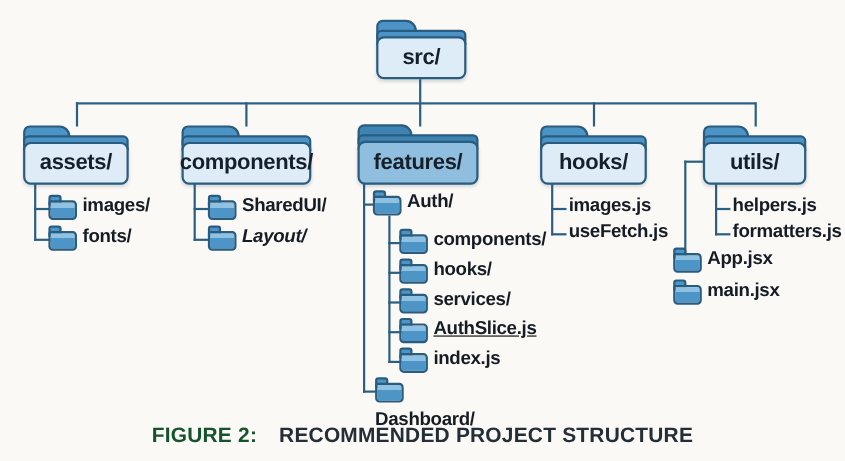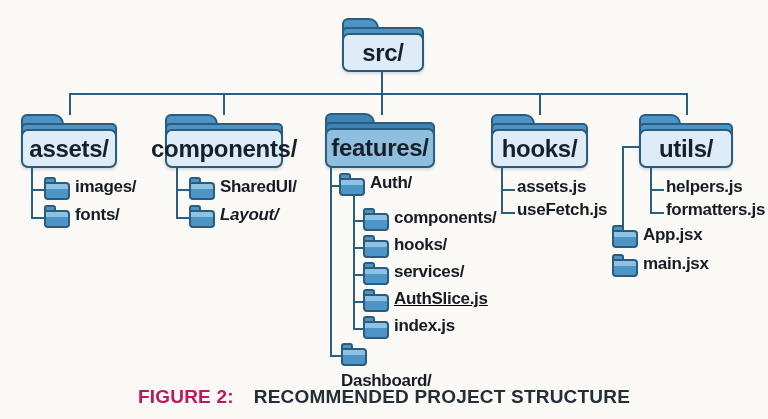--- a/index.html
+++ b/index.html
@@ -31,21 +31,21 @@
     border-radius:5px 5px 0 0;box-sizing:border-box;
   }
   .folder .fbody{
     position:absolute;top:15px;left:0;right:0;bottom:0;
     background:#ddecf7;border:2.5px solid #2a5c7f;border-radius:7px;
     box-sizing:border-box;
     display:flex;align-items:center;justify-content:center;
     box-shadow:0 2px 3px rgba(40,70,95,.18);
   }
   .folder .flabel{
-    font-size:24px;font-weight:700;color:#16202a;letter-spacing:-0.3px;
+    font-size:20px;font-weight:700;color:#16202a;letter-spacing:-0.3px;
   }
   .folder.highlight .tab{background:#3e83b2;}
   .folder.highlight .strip{background:#3e83b2;}
   .folder.highlight .fbody{background:#8fbedf;}
 
   
   .row{
     position:absolute;height:26px;
     display:flex;align-items:flex-start;gap:5px;white-space:nowrap;
   }
@@ -65,21 +65,21 @@
     border:2px solid #2a5c7f;border-radius:2px 4px 4px 4px;
     box-sizing:border-box;
   }
 
   
   .caption{
     position:absolute;left:0;right:0;top:386px;
     text-align:center;font-size:19px;font-weight:700;letter-spacing:0.2px;
     color:#232e36;
   }
-  .caption .fig{color:#be185d;margin-right:20px;}
+  .caption .fig{color:#14532d;margin-right:20px;}
 </style>
 </head>
 <body>
 
 <div class="stage">
 
   <div class="ln v" style="left:381px;top:72px;height:21px;"></div>
   <div class="ln h" style="left:69px;top:93px;width:618px;"></div>
   <div class="ln v" style="left:69px;top:93px;height:22px;"></div>
   <div class="ln v" style="left:223px;top:93px;height:22px;"></div>
@@ -205,21 +205,21 @@
   <div class="row" style="left:363px;top:316px;">
     <span class="mini"></span>
     <span class="lbl">index.js</span>
   </div>
   <div class="row" style="left:341px;top:343px;flex-direction:column;">
     <span class="mini"></span>
     <span class="lbl">Dashboard/</span>
   </div>
 
   <div class="row" style="left:517px;top:177px;">
-    <span class="lbl">assets.js</span>
+    <span class="lbl">images.js</span>
   </div>
   <div class="row" style="left:517px;top:200px;">
     <span class="lbl">useFetch.js</span>
   </div>
 
   <div class="row" style="left:666px;top:177px;">
     <span class="lbl">helpers.js</span>
   </div>
   <div class="row" style="left:666px;top:200px;">
     <span class="lbl">formatters.js</span>

